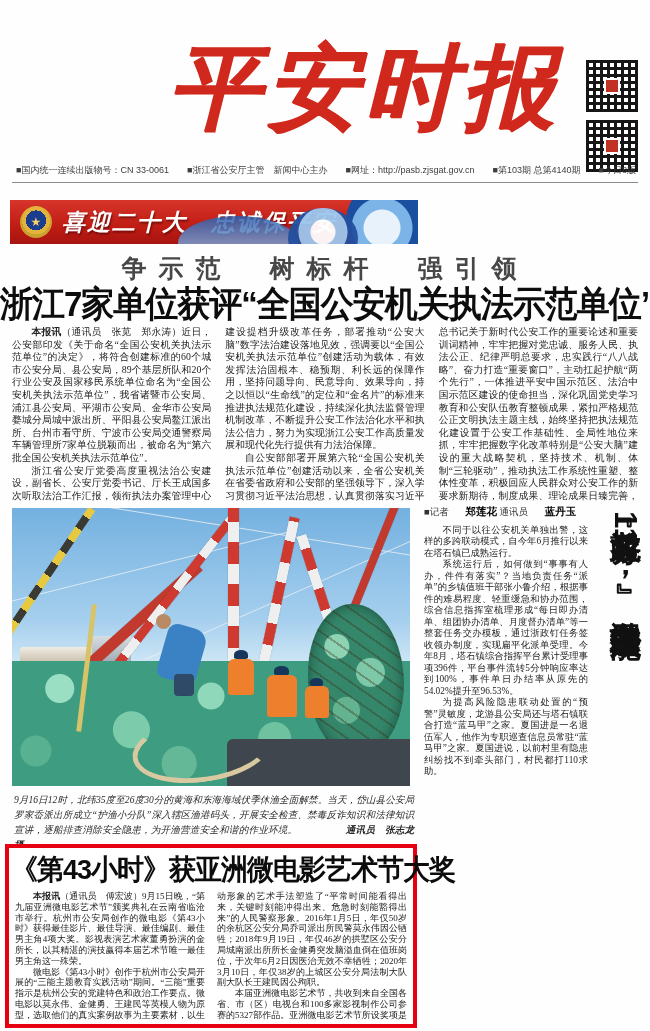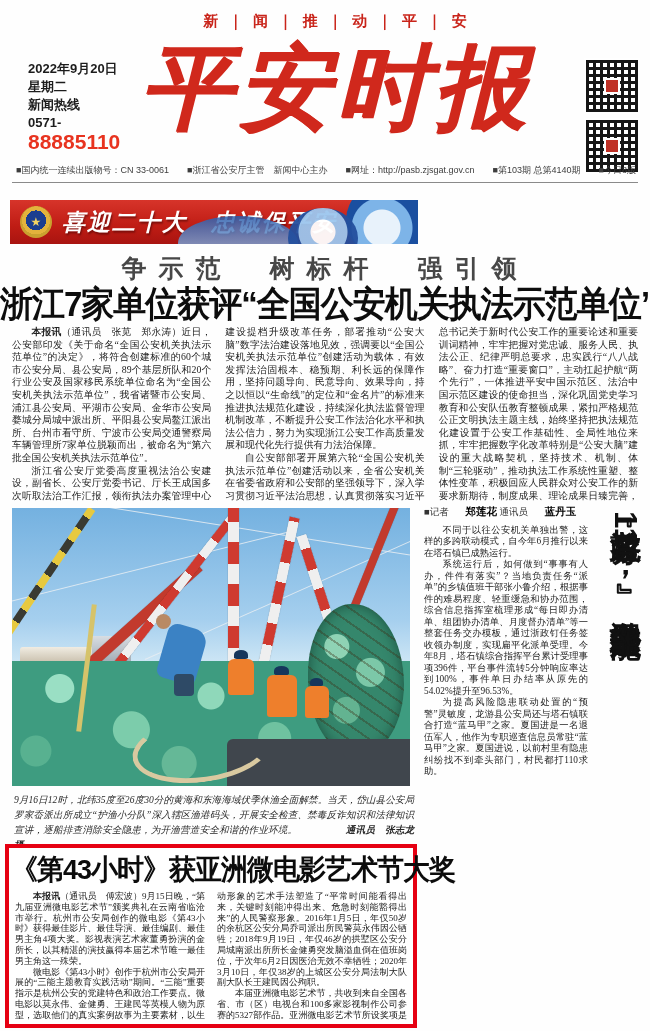--- a/index.html
+++ b/index.html
@@ -6,21 +6,21 @@
   .page{position:relative;width:650px;height:1031px;background:#fefefe;margin:0 auto;
         font-family:"Liberation Serif","DejaVu Serif",serif;overflow:hidden;color:#222;}
 
   
   .slogan-row{position:absolute;left:120px;top:12px;width:440px;text-align:center;
               color:#c9241a;font-size:15px;letter-spacing:10px;font-weight:700;
               font-family:"Liberation Serif",serif;}
   .date-block{position:absolute;left:28px;top:60px;width:120px;font-family:"Liberation Sans","DejaVu Sans",sans-serif;
               font-size:13px;line-height:18px;color:#1c1c1c;font-weight:700;}
   .hotline-number{color:#e8331f;font-size:21px;letter-spacing:0;font-weight:800;margin-top:1px;}
-  .masthead-title{position:absolute;left:140px;top:28px;width:420px;text-align:left;
+  .masthead-title{position:absolute;left:140px;top:28px;width:420px;text-align:right;
                   font-size:92px;line-height:120px;color:#d0281c;font-weight:900;
                   font-style:italic;letter-spacing:6px;text-shadow:1px 1px 0 #d0281c;}
   .qr{position:absolute;right:12px;width:52px;height:52px;background:#fff;
       background-image:repeating-linear-gradient(0deg,#161616 0 3px,transparent 3px 7px),
                        repeating-linear-gradient(90deg,#161616 0 3px,#fff 3px 7px);
       outline:2px solid #fff;}
   .qr .qr-center{position:absolute;inset:18px;background:#c03126;border:2px solid #fff;}
   .qr1{top:60px;} .qr2{top:120px;}
   .info-bar{position:absolute;left:16px;top:164px;width:620px;display:flex;justify-content:space-between;
             font-size:9px;color:#3d3d3d;font-family:"Liberation Sans","DejaVu Sans",sans-serif;}
@@ -113,29 +113,21 @@
   .box-cols{margin:0 6px;height:132px;overflow:hidden;column-count:2;column-gap:12px;
             font-size:9px;line-height:10.8px;text-align:justify;}
   .box-cols p{margin:0;text-indent:2em;}
   .box-cols b{font-weight:900;font-family:"Liberation Sans",sans-serif;}
 </style>
 </head>
 <body>
 
 <div class="page">
 
-  <div class="slogan-row">新｜闻｜推｜动｜平｜安</div>
-
-  <div class="date-block">
-    <div>2022年9月20日</div>
-    <div>星期二</div>
-    <div>新闻热线</div>
-    <div>0571-</div>
-    <div class="hotline-number">88885110</div>
-  </div>
+
 
   <div class="masthead-title">平安时报</div>
 
   <div class="qr qr1">
       <div class="qr-center"></div>
     </div>
   <div class="qr qr2">
       <div class="qr-center"></div>
     </div>
 

